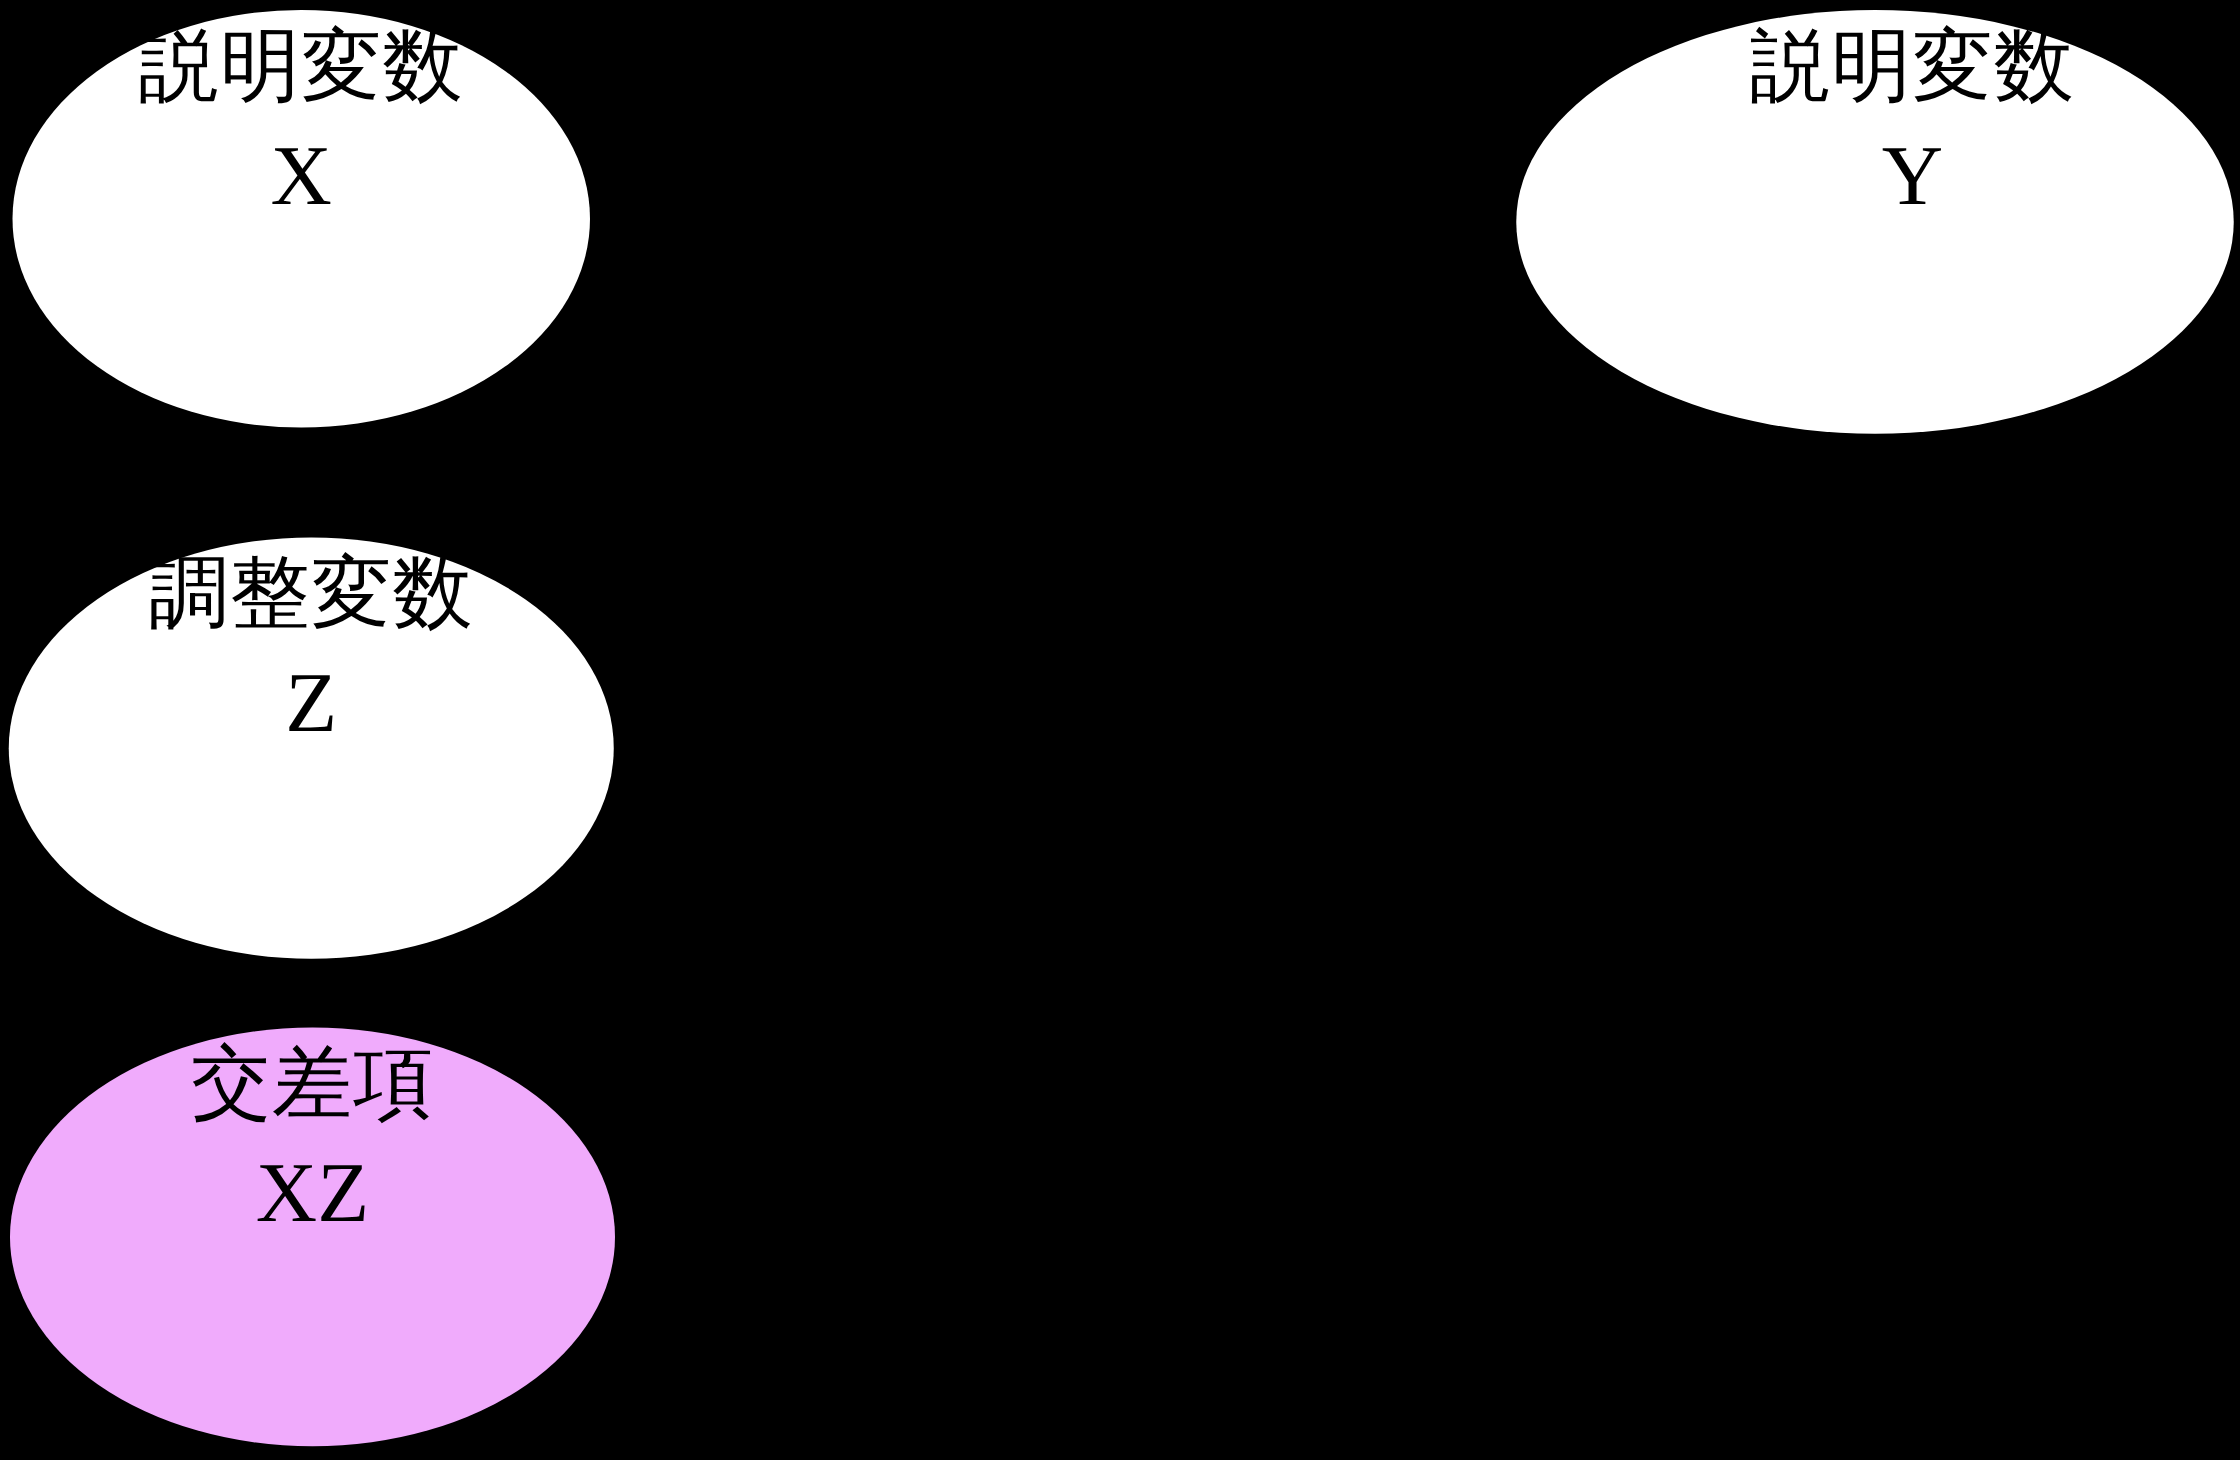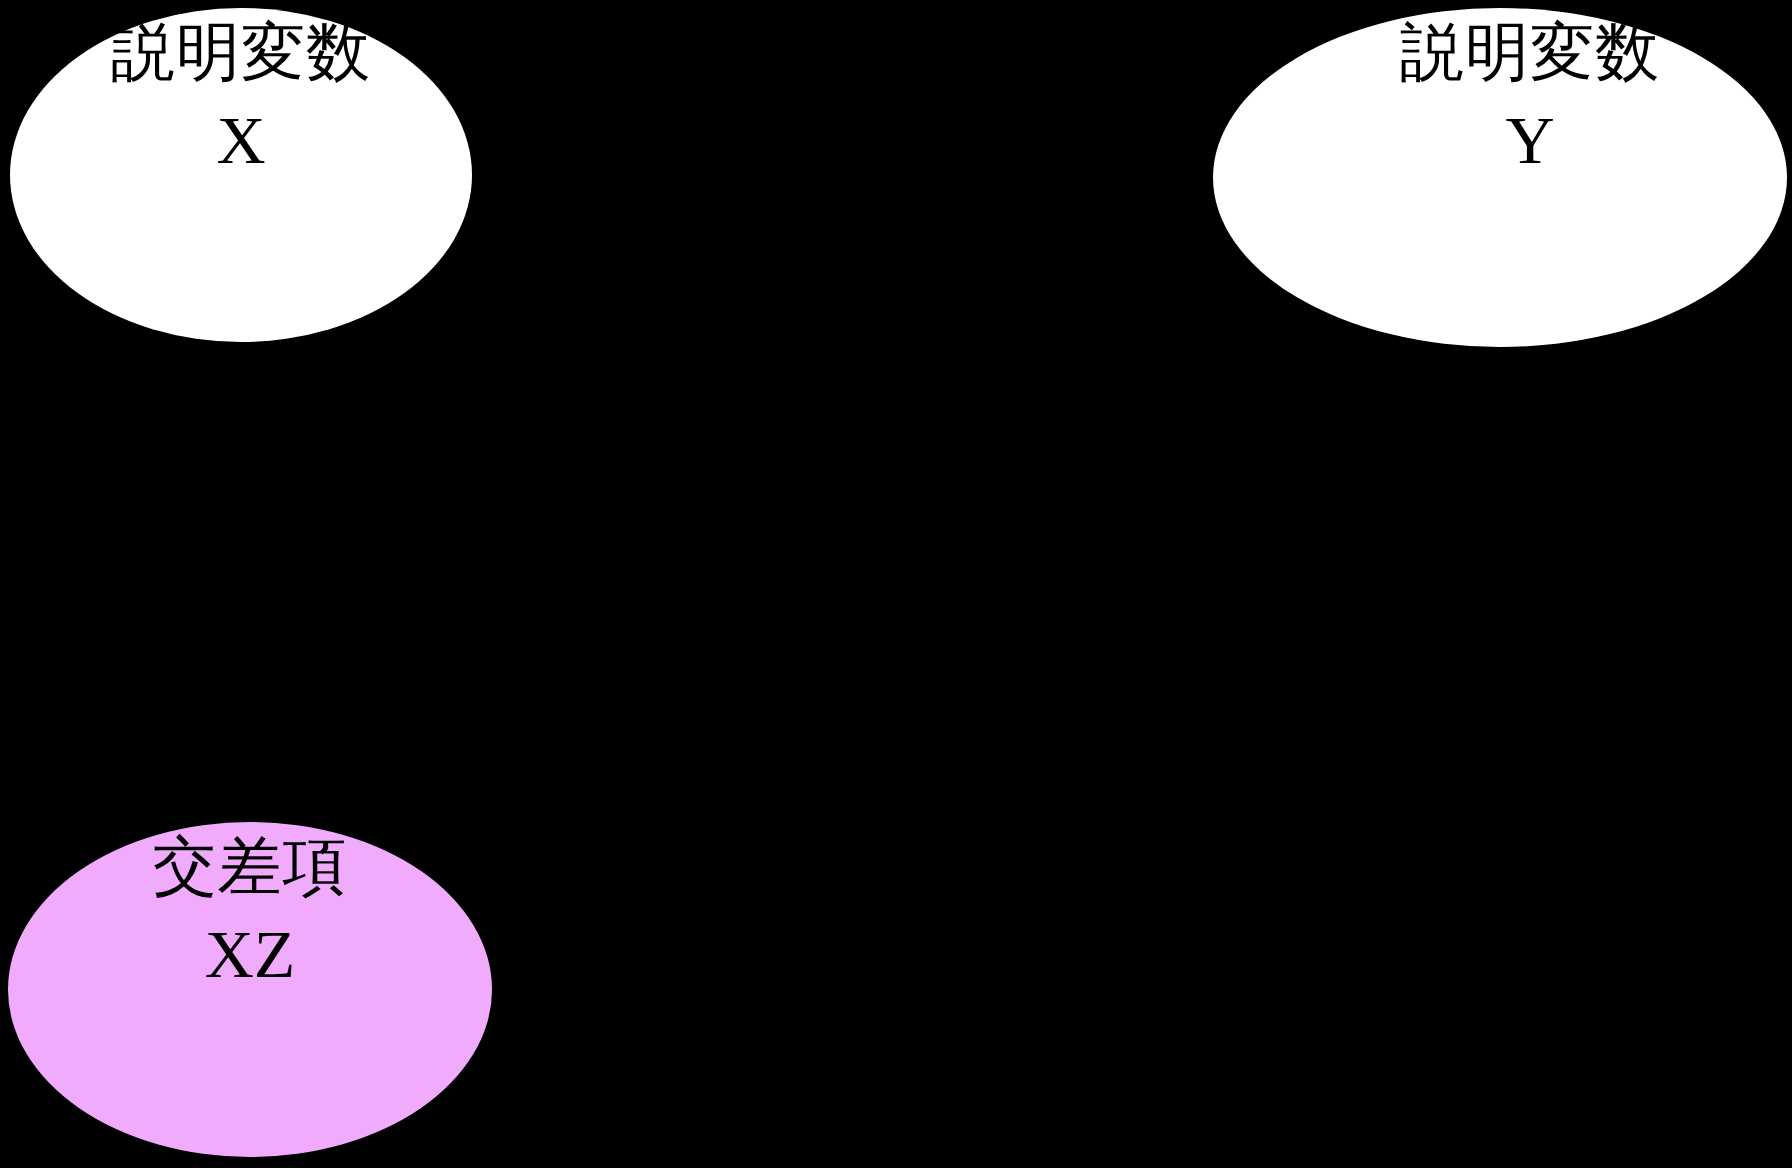--- a/index.html
+++ b/index.html
@@ -63,20 +63,26 @@
     </div>
   </div>
 
   <div class="node" id="node-response" style="background: rgb(255, 255, 255); color: rgb(0, 0, 0);">
     <div class="text-block">
       <span class="label-ja">説明変数</span>
       <span class="label-symbol">Y</span>
     </div>
   </div>
 
+  <div class="node" id="node-moderator" style="background: rgb(255, 255, 255); color: rgb(0, 0, 0);">
+    <div class="text-block">
+      <span class="label-ja">調整変数</span>
+      <span class="label-symbol">Z</span>
+    </div>
+  </div>
 
   <div class="node" id="node-interaction" style="background: #f0abfc; color: rgb(0, 0, 0);">
     <div class="text-block">
       <span class="label-ja">交差項</span>
       <span class="label-symbol">XZ</span>
     </div>
   </div>
 
 </div>
 

